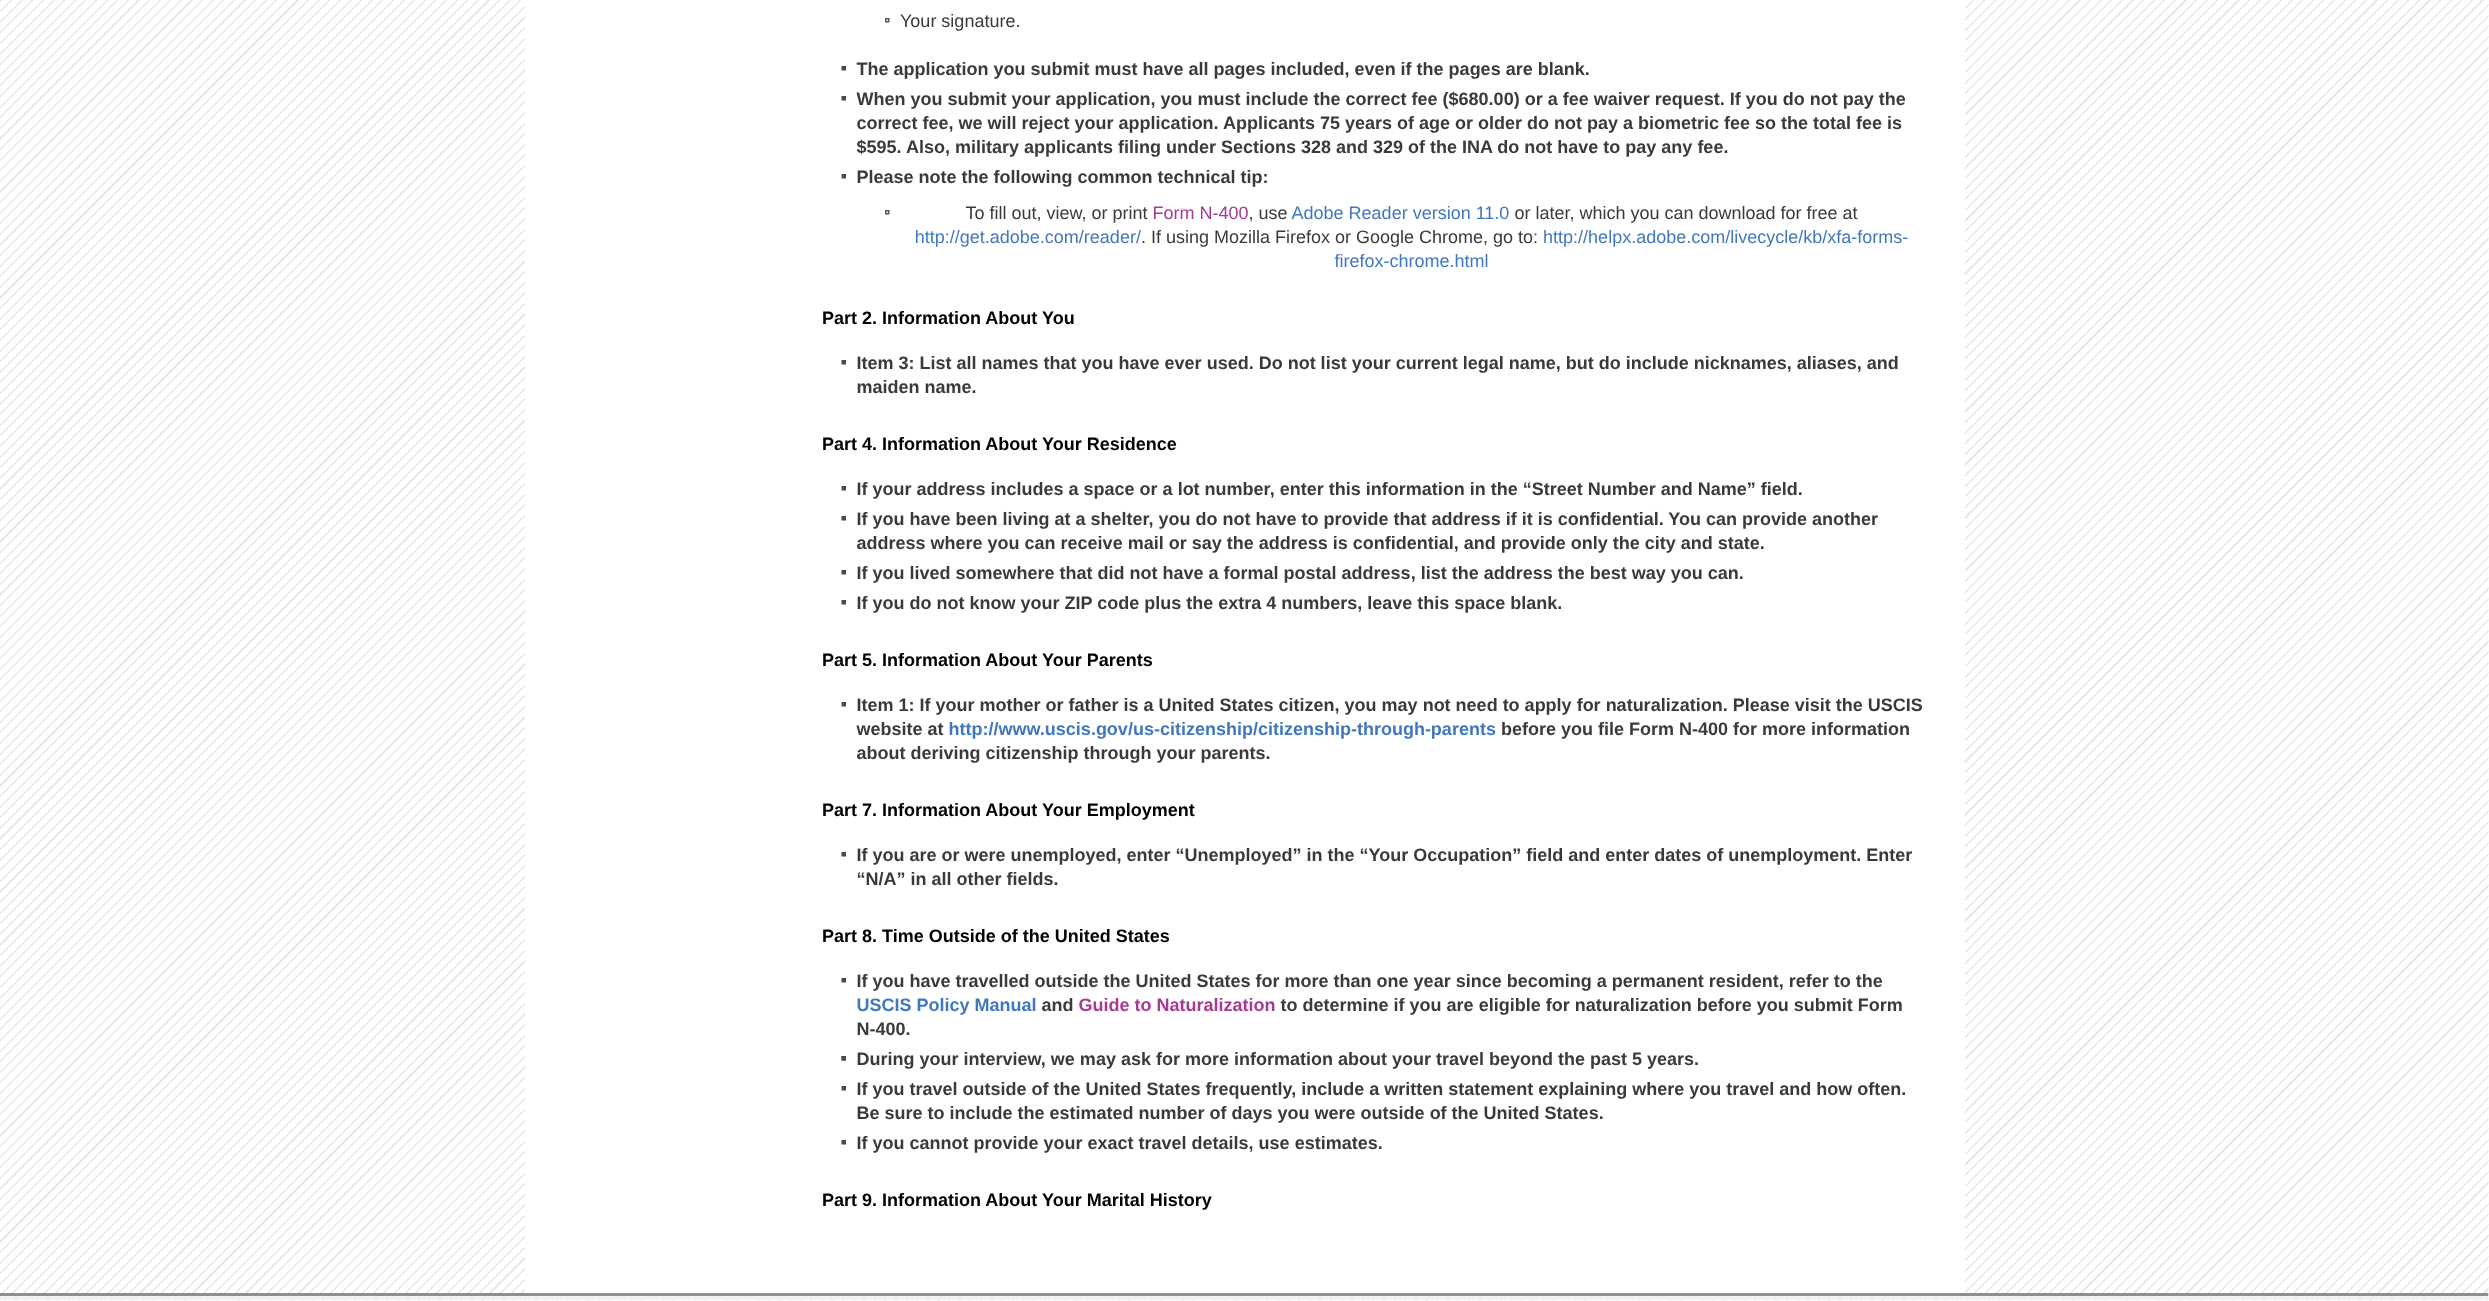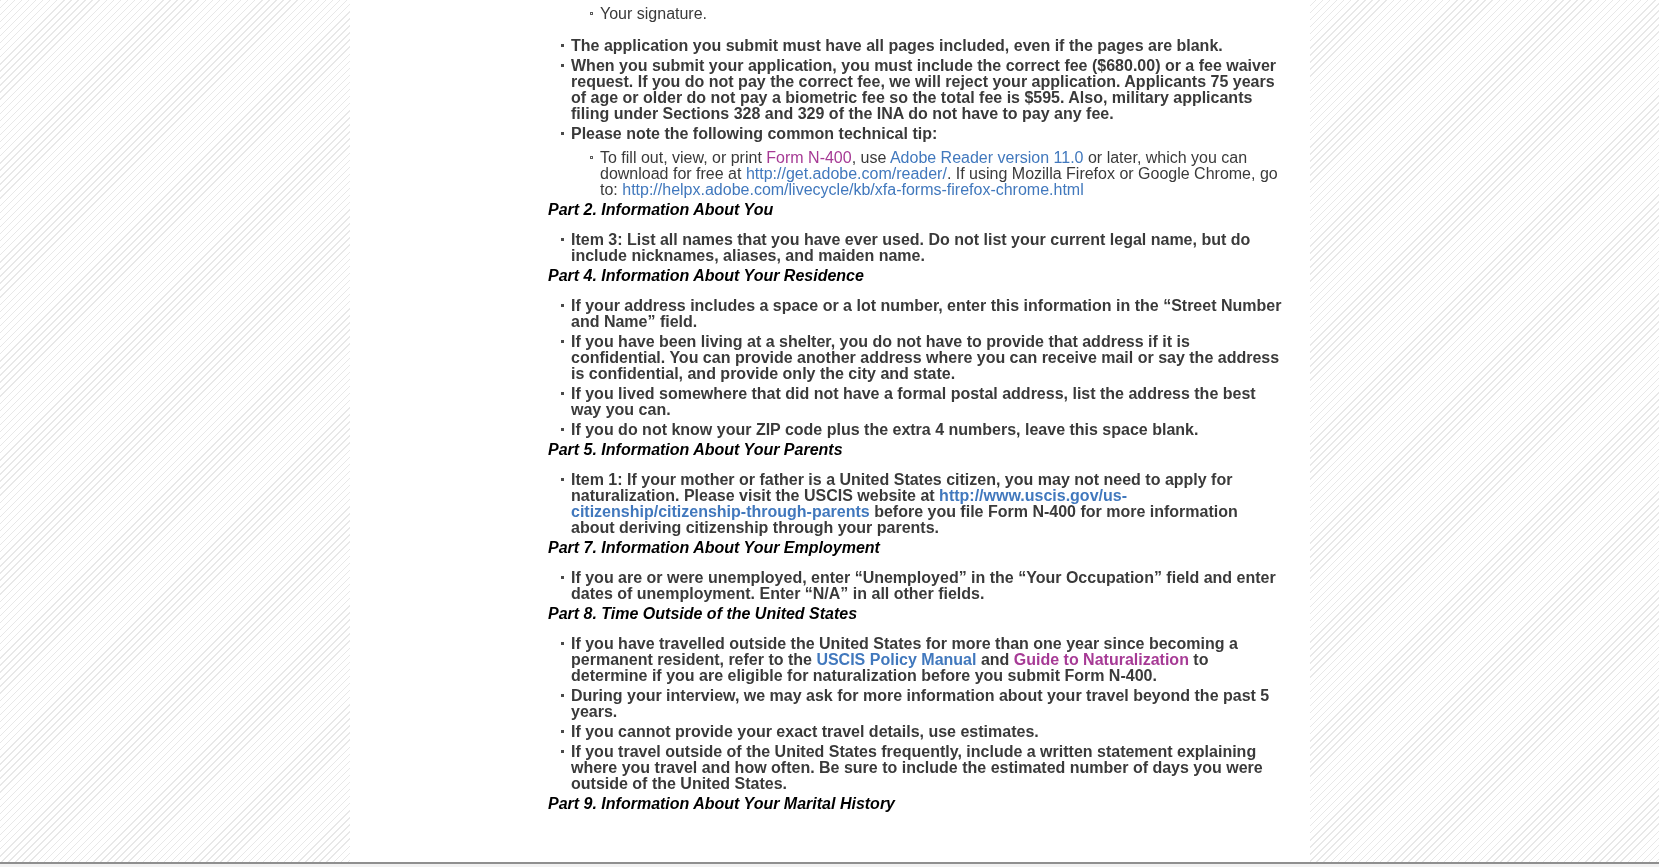--- a/index.html
+++ b/index.html
@@ -28,37 +28,36 @@
   .content-column {
     position: absolute;
     left: 350px; top: 0;
     width: 960px; height: 862px;
     background: #ffffff;
   }
   .doc {
     padding: 6px 28px 0 198px;
     width: 100%;
     color: var(--body-text);
-    font-size: 16px;
+    font-size: 12px;
     line-height: 16px;
   }
   .heading {
     font-weight: bold;
     color: var(--heading-text);
-    margin-top: 4px;
+    margin-top: 22px;
     margin-bottom: 14px;
-    font-style: italic;
   }
   .li1, .li2 {
     position: relative;
     margin-bottom: 4px;
   }
   .li1 { padding-left: 23px; font-weight: bold; }
   .li2 { padding-left: 52px; }
-  .li1 + .li2 { margin-top: 8px; }
+  .li1 + .li2 { margin-top: 8px; text-align: center; }
   .li2 + .li1 { margin-top: 16px; }
   .marker {
     position: absolute;
     top: 6px;
     display: inline-block;
   }
   .m1 {
     left: 13px;
     width: 3px; height: 3px;
     background: #4a4a4a;
@@ -98,18 +97,18 @@
       <div class="li1"><span class="marker m1"></span><span>If you lived somewhere that did not have a formal postal address, list the address the best way you can.</span></div>
       <div class="li1"><span class="marker m1"></span><span>If you do not know your ZIP code plus the extra 4 numbers, leave this space blank.</span></div>
       <div class="heading">Part 5. Information About Your Parents</div>
       <div class="li1"><span class="marker m1"></span><span>Item 1: If your mother or father is a United States citizen, you may not need to apply for naturalization.  Please visit the USCIS website at <a href="#" class="lnk blue">http://www.uscis.gov/us-citizenship/citizenship-through-parents</a> before you file Form N-400 for more information about deriving citizenship through your parents.</span></div>
       <div class="heading">Part 7. Information About Your Employment</div>
       <div class="li1"><span class="marker m1"></span><span>If you are or were unemployed, enter “Unemployed” in the “Your Occupation” field and enter dates of unemployment.  Enter “N/A” in all other fields.</span></div>
       <div class="heading">Part 8. Time Outside of the United States</div>
       <div class="li1"><span class="marker m1"></span><span>If you have travelled outside the United States for more than one year since becoming a permanent resident, refer to the <a href="#" class="lnk blue">USCIS Policy Manual</a> and <a href="#" class="lnk visited">Guide to Naturalization</a> to determine if you are eligible for naturalization before you submit Form N-400.</span></div>
       <div class="li1"><span class="marker m1"></span></div>
       <div class="li1"><span class="marker m1"></span><span>During your interview, we may ask for more information about your travel beyond the past 5 years.</span></div>
+      <div class="li1"><span class="marker m1"></span><span>If you travel outside of the United States frequently, include a written statement explaining where you travel and how often.  Be sure to include the estimated number of days you were outside of the United States.</span></div>
       <div class="li1"><span class="marker m1"></span><span>If you cannot provide your exact travel details, use estimates.</span></div>
-      <div class="li1"><span class="marker m1"></span><span>If you travel outside of the United States frequently, include a written statement explaining where you travel and how often.  Be sure to include the estimated number of days you were outside of the United States.</span></div>
       <div class="heading">Part 9. Information About Your Marital History</div>
     </div>
 </div>
 <div class="bottom-bar"></div>
 
 </body></html>

